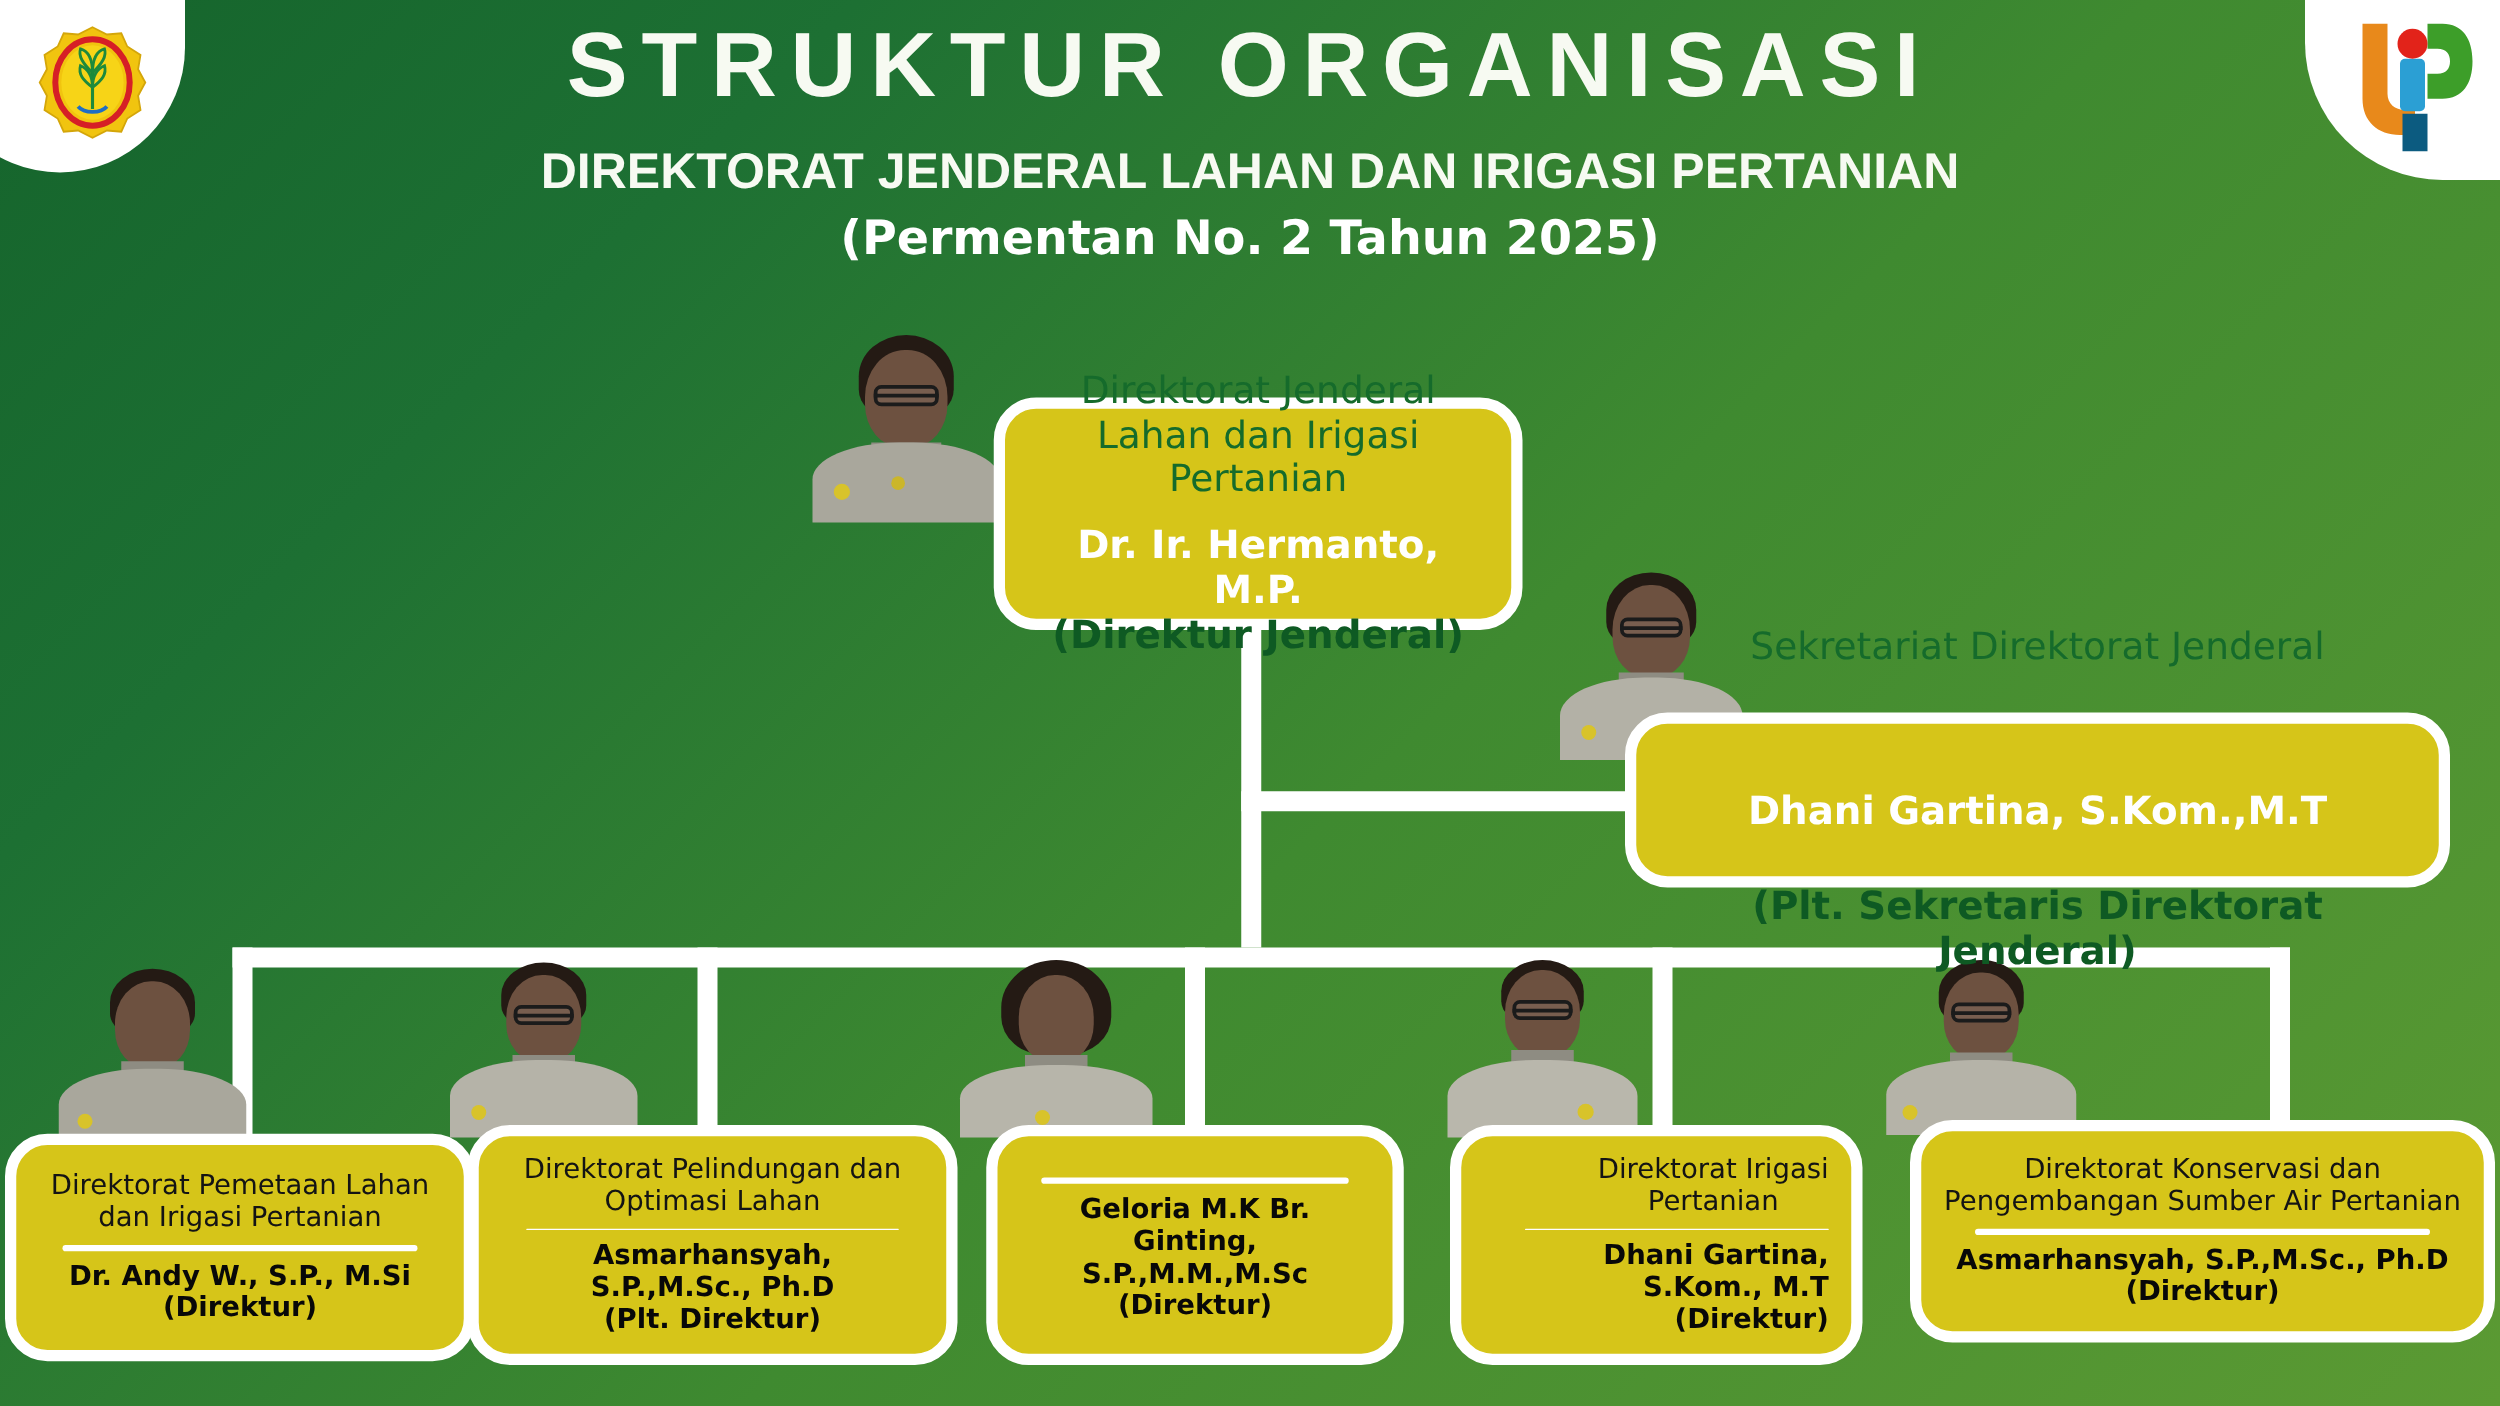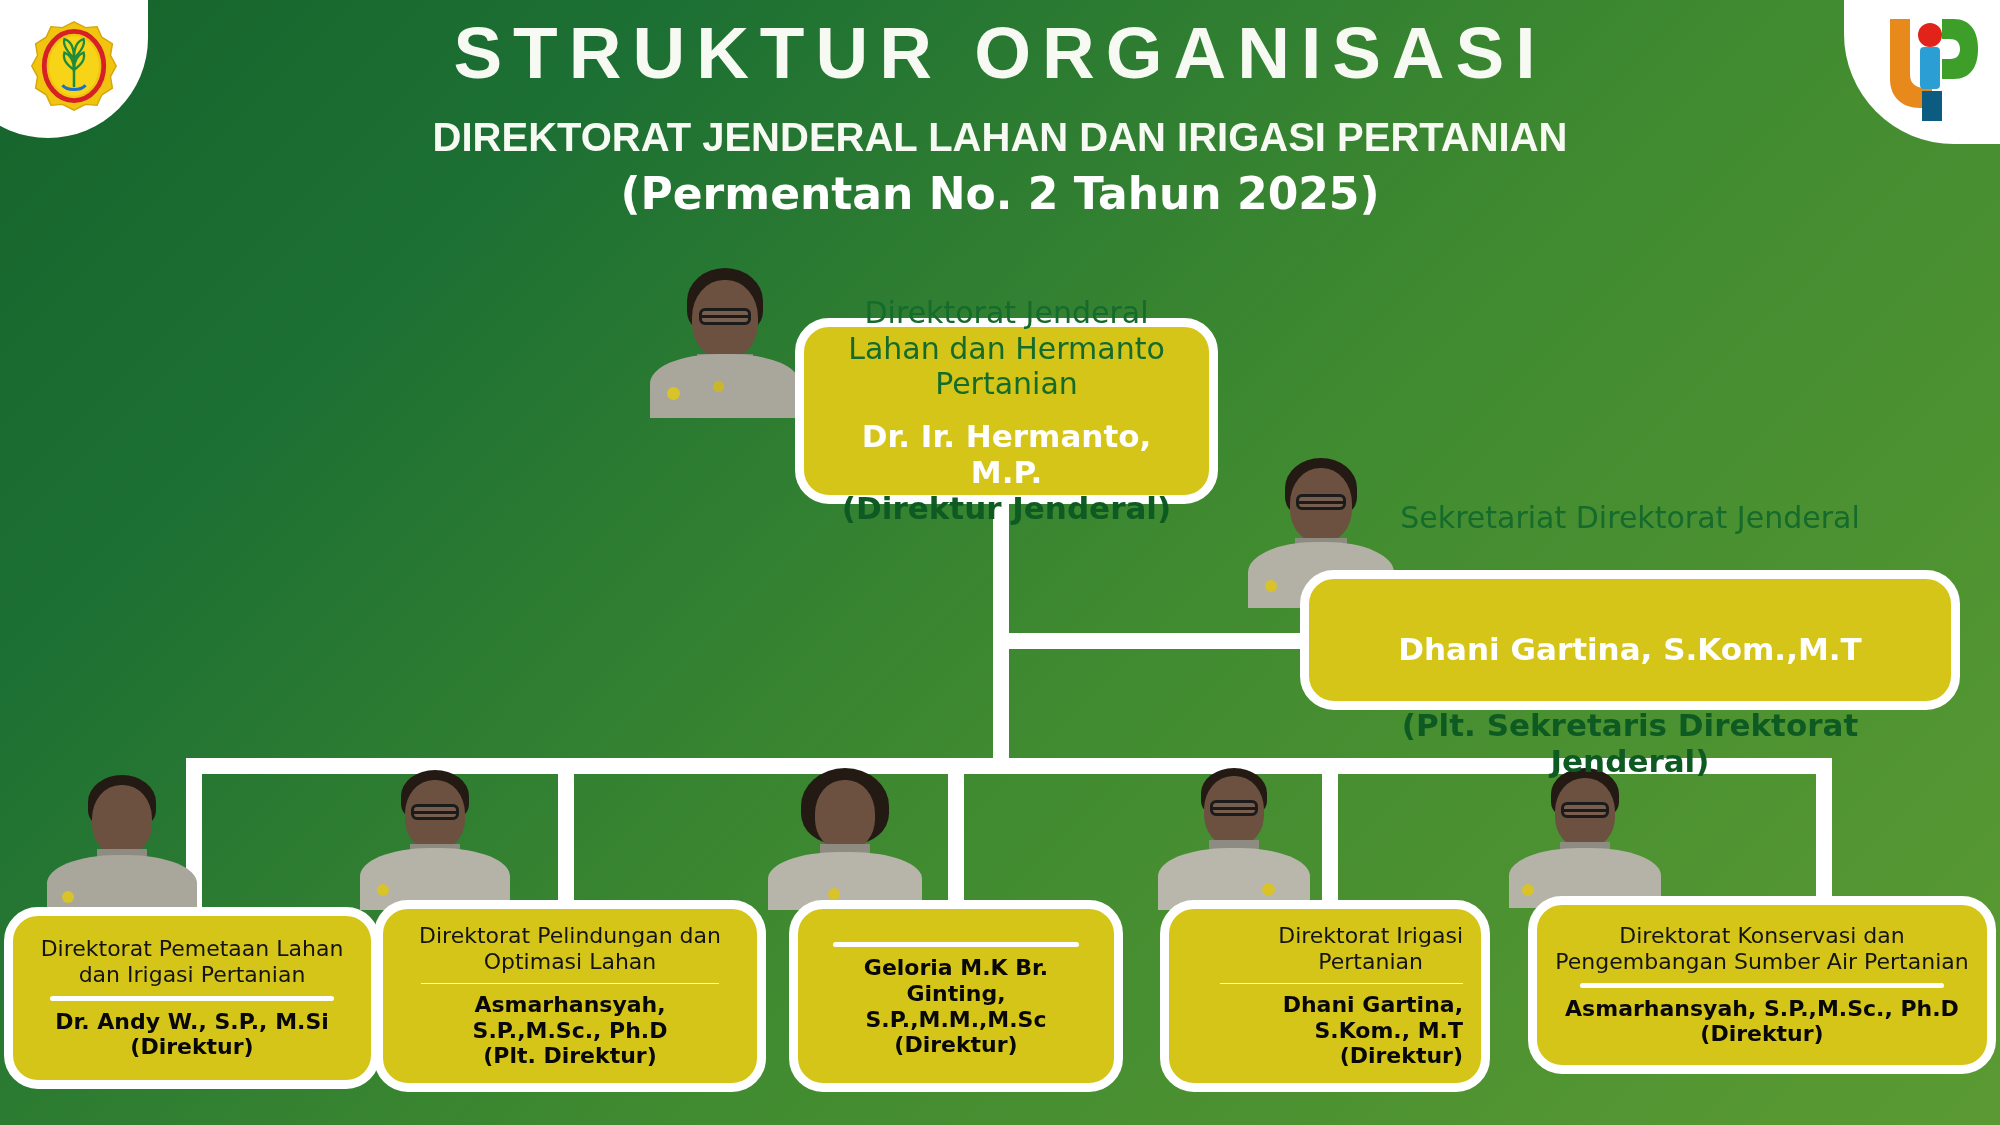--- a/index.html
+++ b/index.html
@@ -33,21 +33,21 @@
     font-weight:bold; font-size:73px; letter-spacing:11px;
     color:#f7faf2; line-height:1.08;
   }
   #sub-title {
     font-family:"Liberation Sans", sans-serif;
     font-weight:bold; font-size:40px; letter-spacing:0px;
     color:#f7faf2; margin-top:22px;
   }
   #regulation-title {
     font-family:"DejaVu Sans", sans-serif;
-    font-weight:bold; font-size:44px; color:#ffffff; margin-top:8px;
+    font-weight:bold; font-size:38px; color:#ffffff; margin-top:8px;
   }
 
   
   .line { position:absolute; background:#ffffff; z-index:4; }
 
   
   .node {
     position:absolute; z-index:12;
     background:#d6c519; border:9px solid #ffffff; border-radius:34px;
     display:flex; flex-direction:column; align-items:center;
@@ -225,21 +225,21 @@
   <div class="head" style="width:60px;height:70px;top:10px;"></div>
   <div class="glasses" style="width:48px;height:16px;top:34px;"></div>
   <div class="collar" style="width:50px;height:20px;top:74px;"></div>
   <div class="body" style="width:152px;height:60px;background:#b5b3a8;"></div>
   <div class="badge" style="left:22px;bottom:12px;width:12px;height:12px;"></div>
 </div>
 
 <div class="node top" id="node-dirjen">
   <div class="unit">
     <div>Direktorat Jenderal</div>
-    <div>Lahan dan Hermanto Pertanian</div>
+    <div>Lahan dan Irigasi Pertanian</div>
   </div>
   <div class="rule"></div>
   <div class="person">Dr. Ir. Hermanto, M.P.</div>
   <div class="role">(Direktur Jenderal)</div>
 </div>
 
 <div class="node top" id="node-sekretariat">
   <div class="unit">
     <div>Sekretariat Direktorat Jenderal</div>
   </div>

